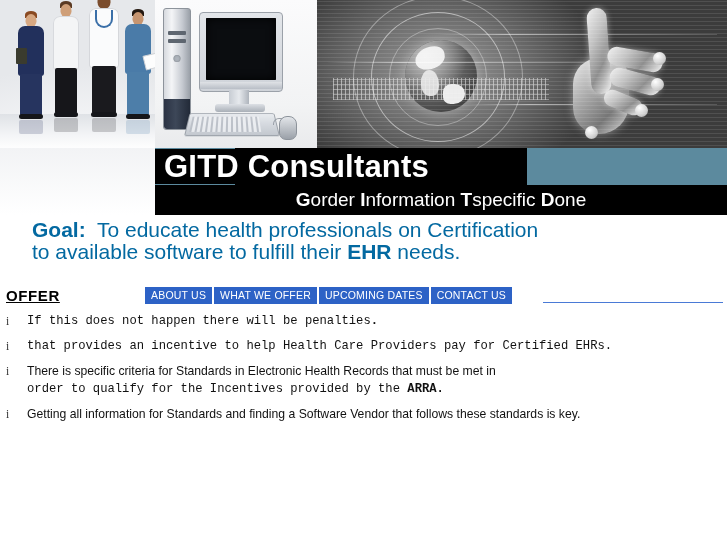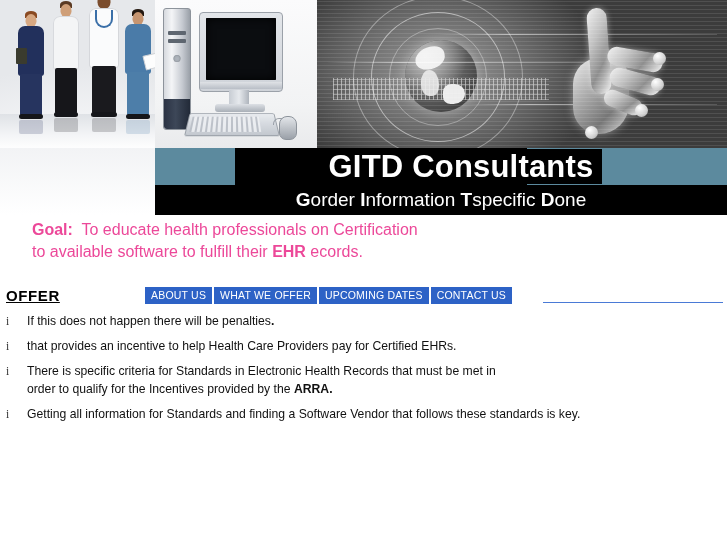--- a/index.html
+++ b/index.html
@@ -298,29 +298,27 @@
     width:80px; height:37px;
     background:#5c8a9e;
   }
   .teal-right {
     position:absolute; right:0; top:0;
     width:200px; height:37px;
     background:#5c8a9e;
   }
   .title-main {
     position:absolute; left:0; right:0; top:1px;
-    text-align:center;
     color:#ffffff;
     font-family:"Liberation Sans", sans-serif;
     font-weight:bold;
     font-size:31px;
     letter-spacing:.2px;
     line-height:36px;
     z-index:3;
-    margin-left:40px;
   }
   .title-main .tmask {
     background:#000000;
     padding:0 9px;
   }
   .title-sub {
     position:absolute; left:0; right:0; top:40px;
     text-align:center;
     color:#ffffff;
     font-family:"Liberation Sans", sans-serif;
@@ -335,23 +333,23 @@
     position:absolute; left:0; top:148px;
     width:155px; height:67px;
     background: linear-gradient(180deg,#f2f3f5 0%, #ffffff 100%);
   }
 
   
   .goal {
     position:absolute;
     left:32px; top:219px;
     width:640px;
-    font-size:16px;
+    font-size:21px;
     line-height:22px;
-    color:#ec4899;
+    color:#0369a1;
   }
   .goal div { white-space:pre; }
   .goal b { font-weight:bold; }
 
   
   .factsrow {
     position:absolute;
     left:0; top:286px;
     width:727px; height:22px;
   }
@@ -412,20 +410,21 @@
     line-height:18px;
     color:#111111;
     white-space:pre;
   }
   .fact .fsub {
     margin-left:27px;
     font-size:12.2px;
     line-height:19px;
     color:#111111;
     white-space:pre;
+    font-family:Liberation Mono, monospace;
   }
   .fact b { font-weight:bold; }
   .spacer6 { height:6px; }
 </style>
 </head>
 <body>
 
 <div class="banner">
 
   <div class="photo-team">
@@ -524,21 +523,21 @@
       <span class="tmask">GITD Consultants</span>
     </div>
     <div class="title-sub">
       <b>G</b><span>order </span><b>I</b><span>nformation </span><b>T</b><span>specific </span><b>D</b><span>one</span>
     </div>
   </div>
 </div>
 
 <div class="goal">
   <div><b>Goal:</b><span>  To educate health professionals on Certification</span></div>
-  <div><span>to available software to fulfill their </span><b>EHR</b><span> ecords.</span></div>
+  <div><span>to available software to fulfill their </span><b>EHR</b><span> needs.</span></div>
 </div>
 
 <div class="factsrow">
   <div class="facts-title">OFFER</div>
   <div class="navbar">
     <div class="navbtn">ABOUT US</div>
     <div class="navbtn">WHAT WE OFFER</div>
     <div class="navbtn">UPCOMING DATES</div>
     <div class="navbtn">CONTACT US</div>
   </div>

